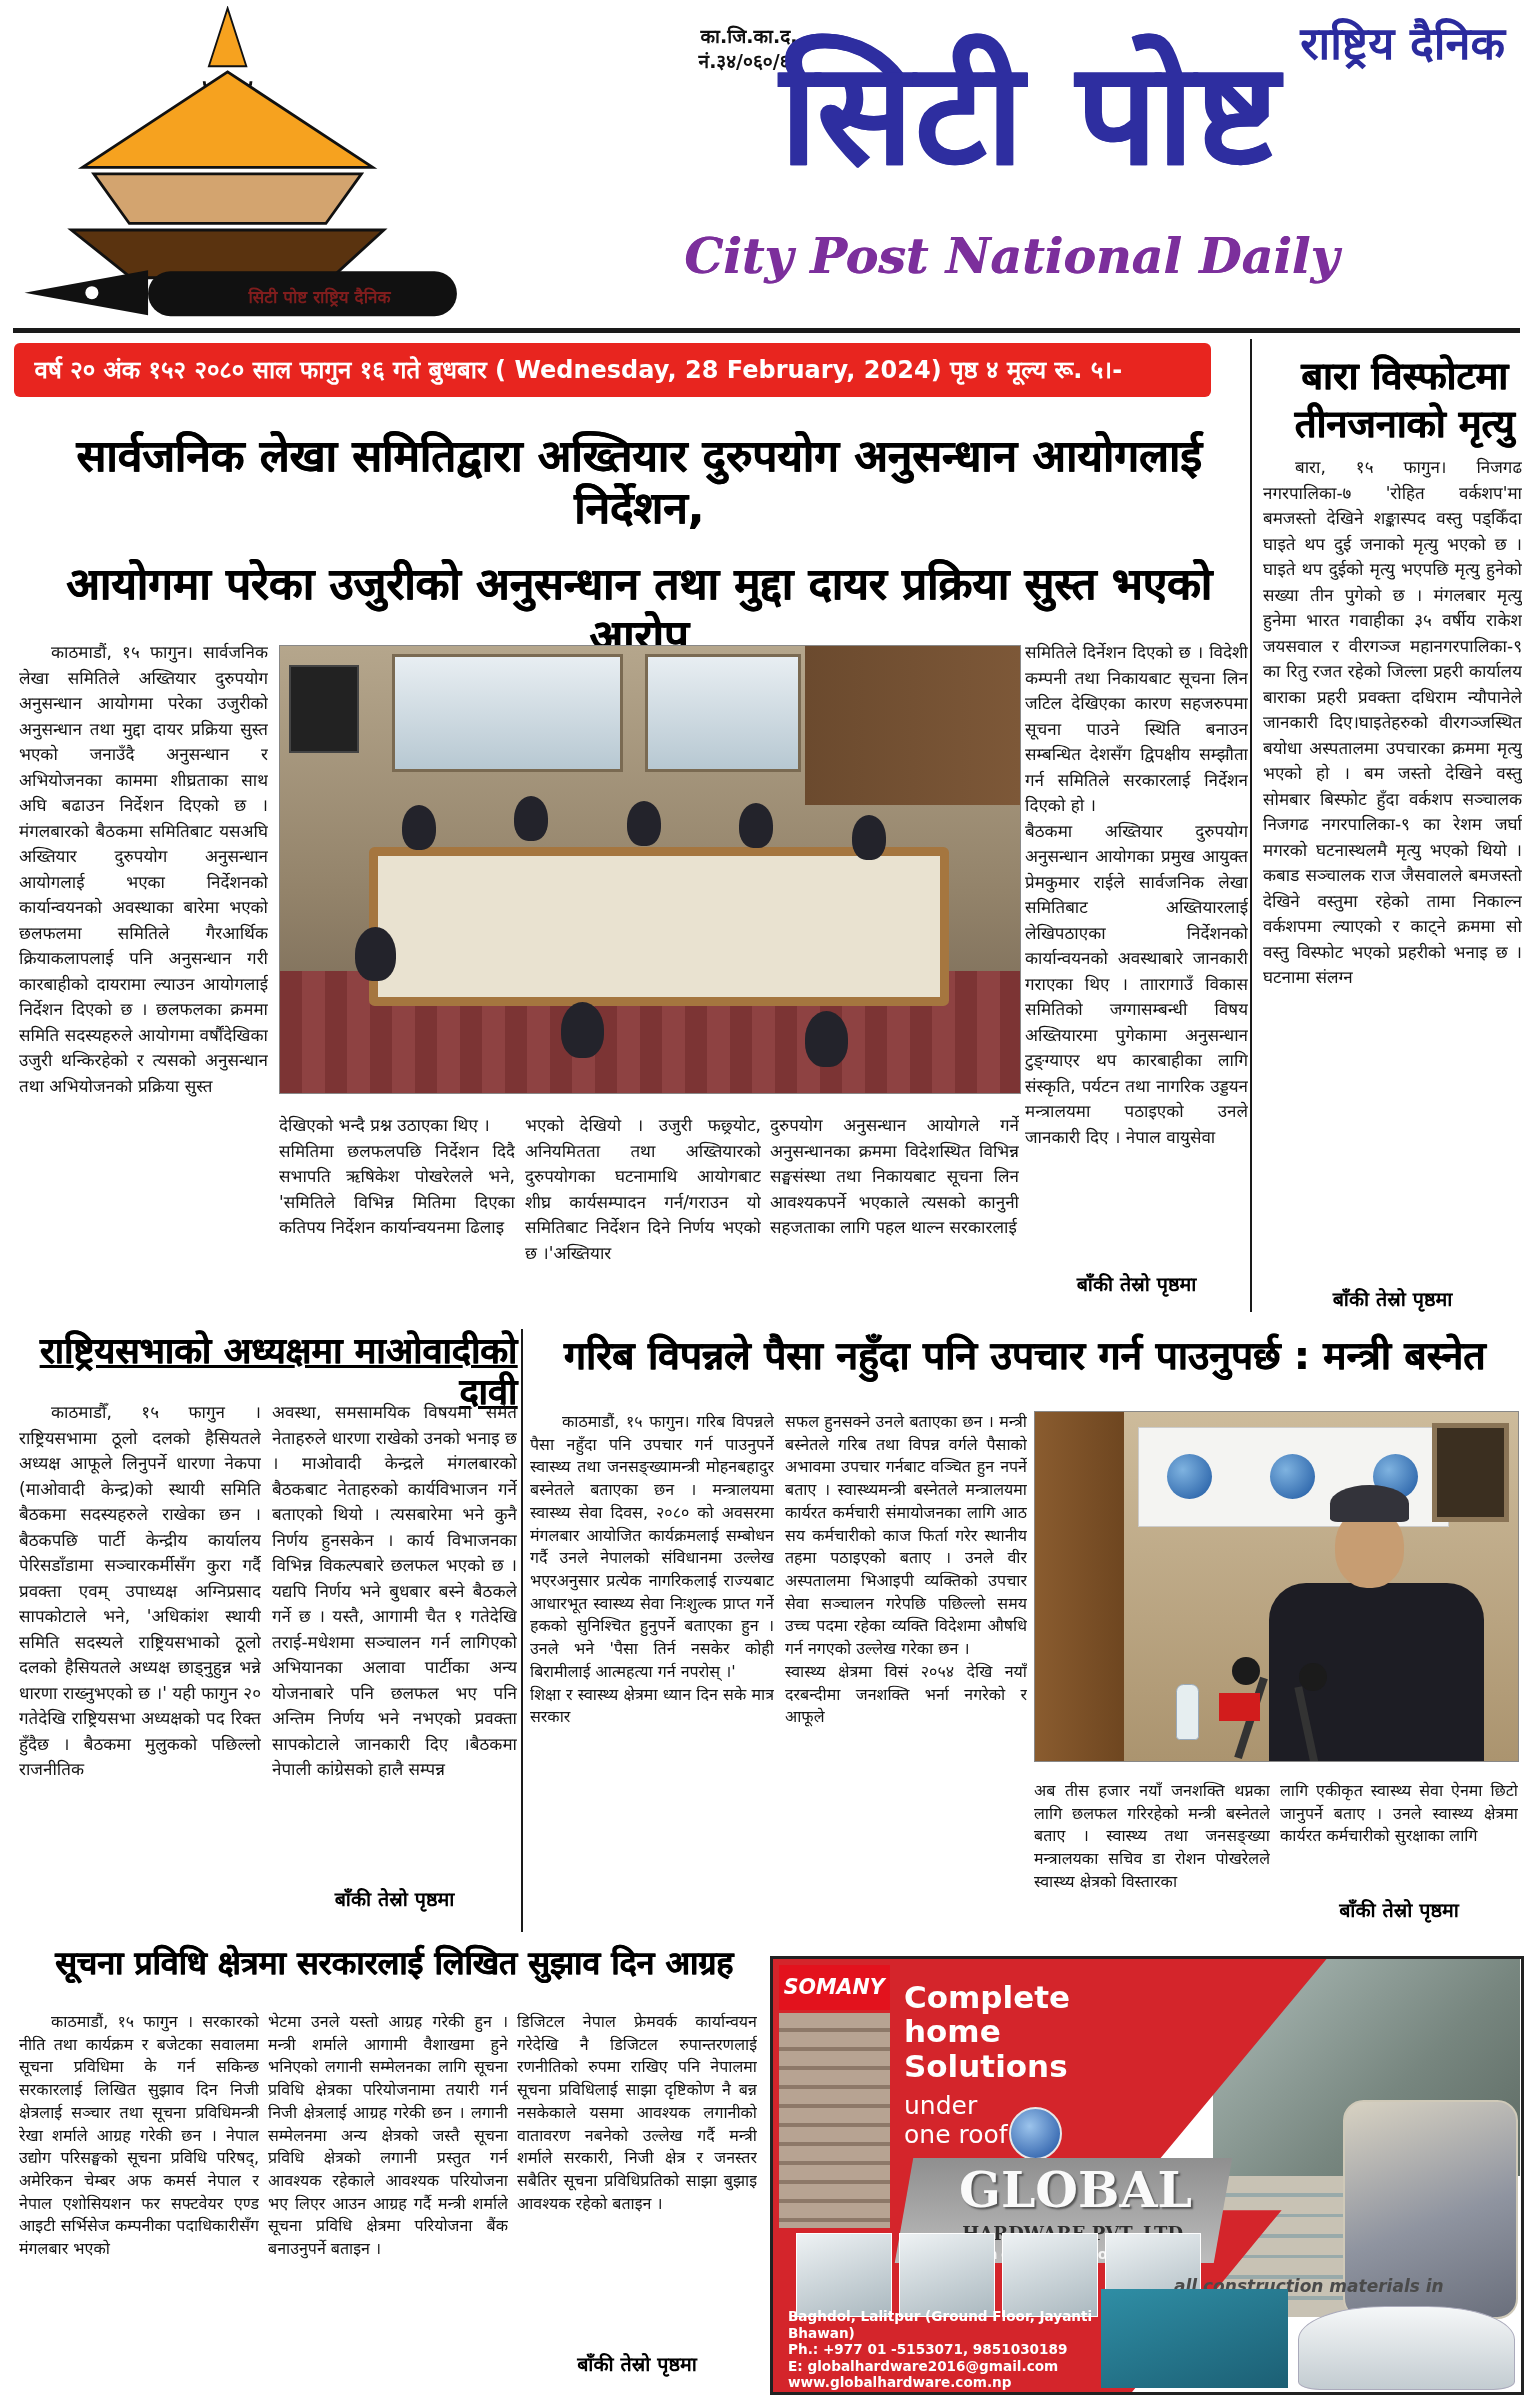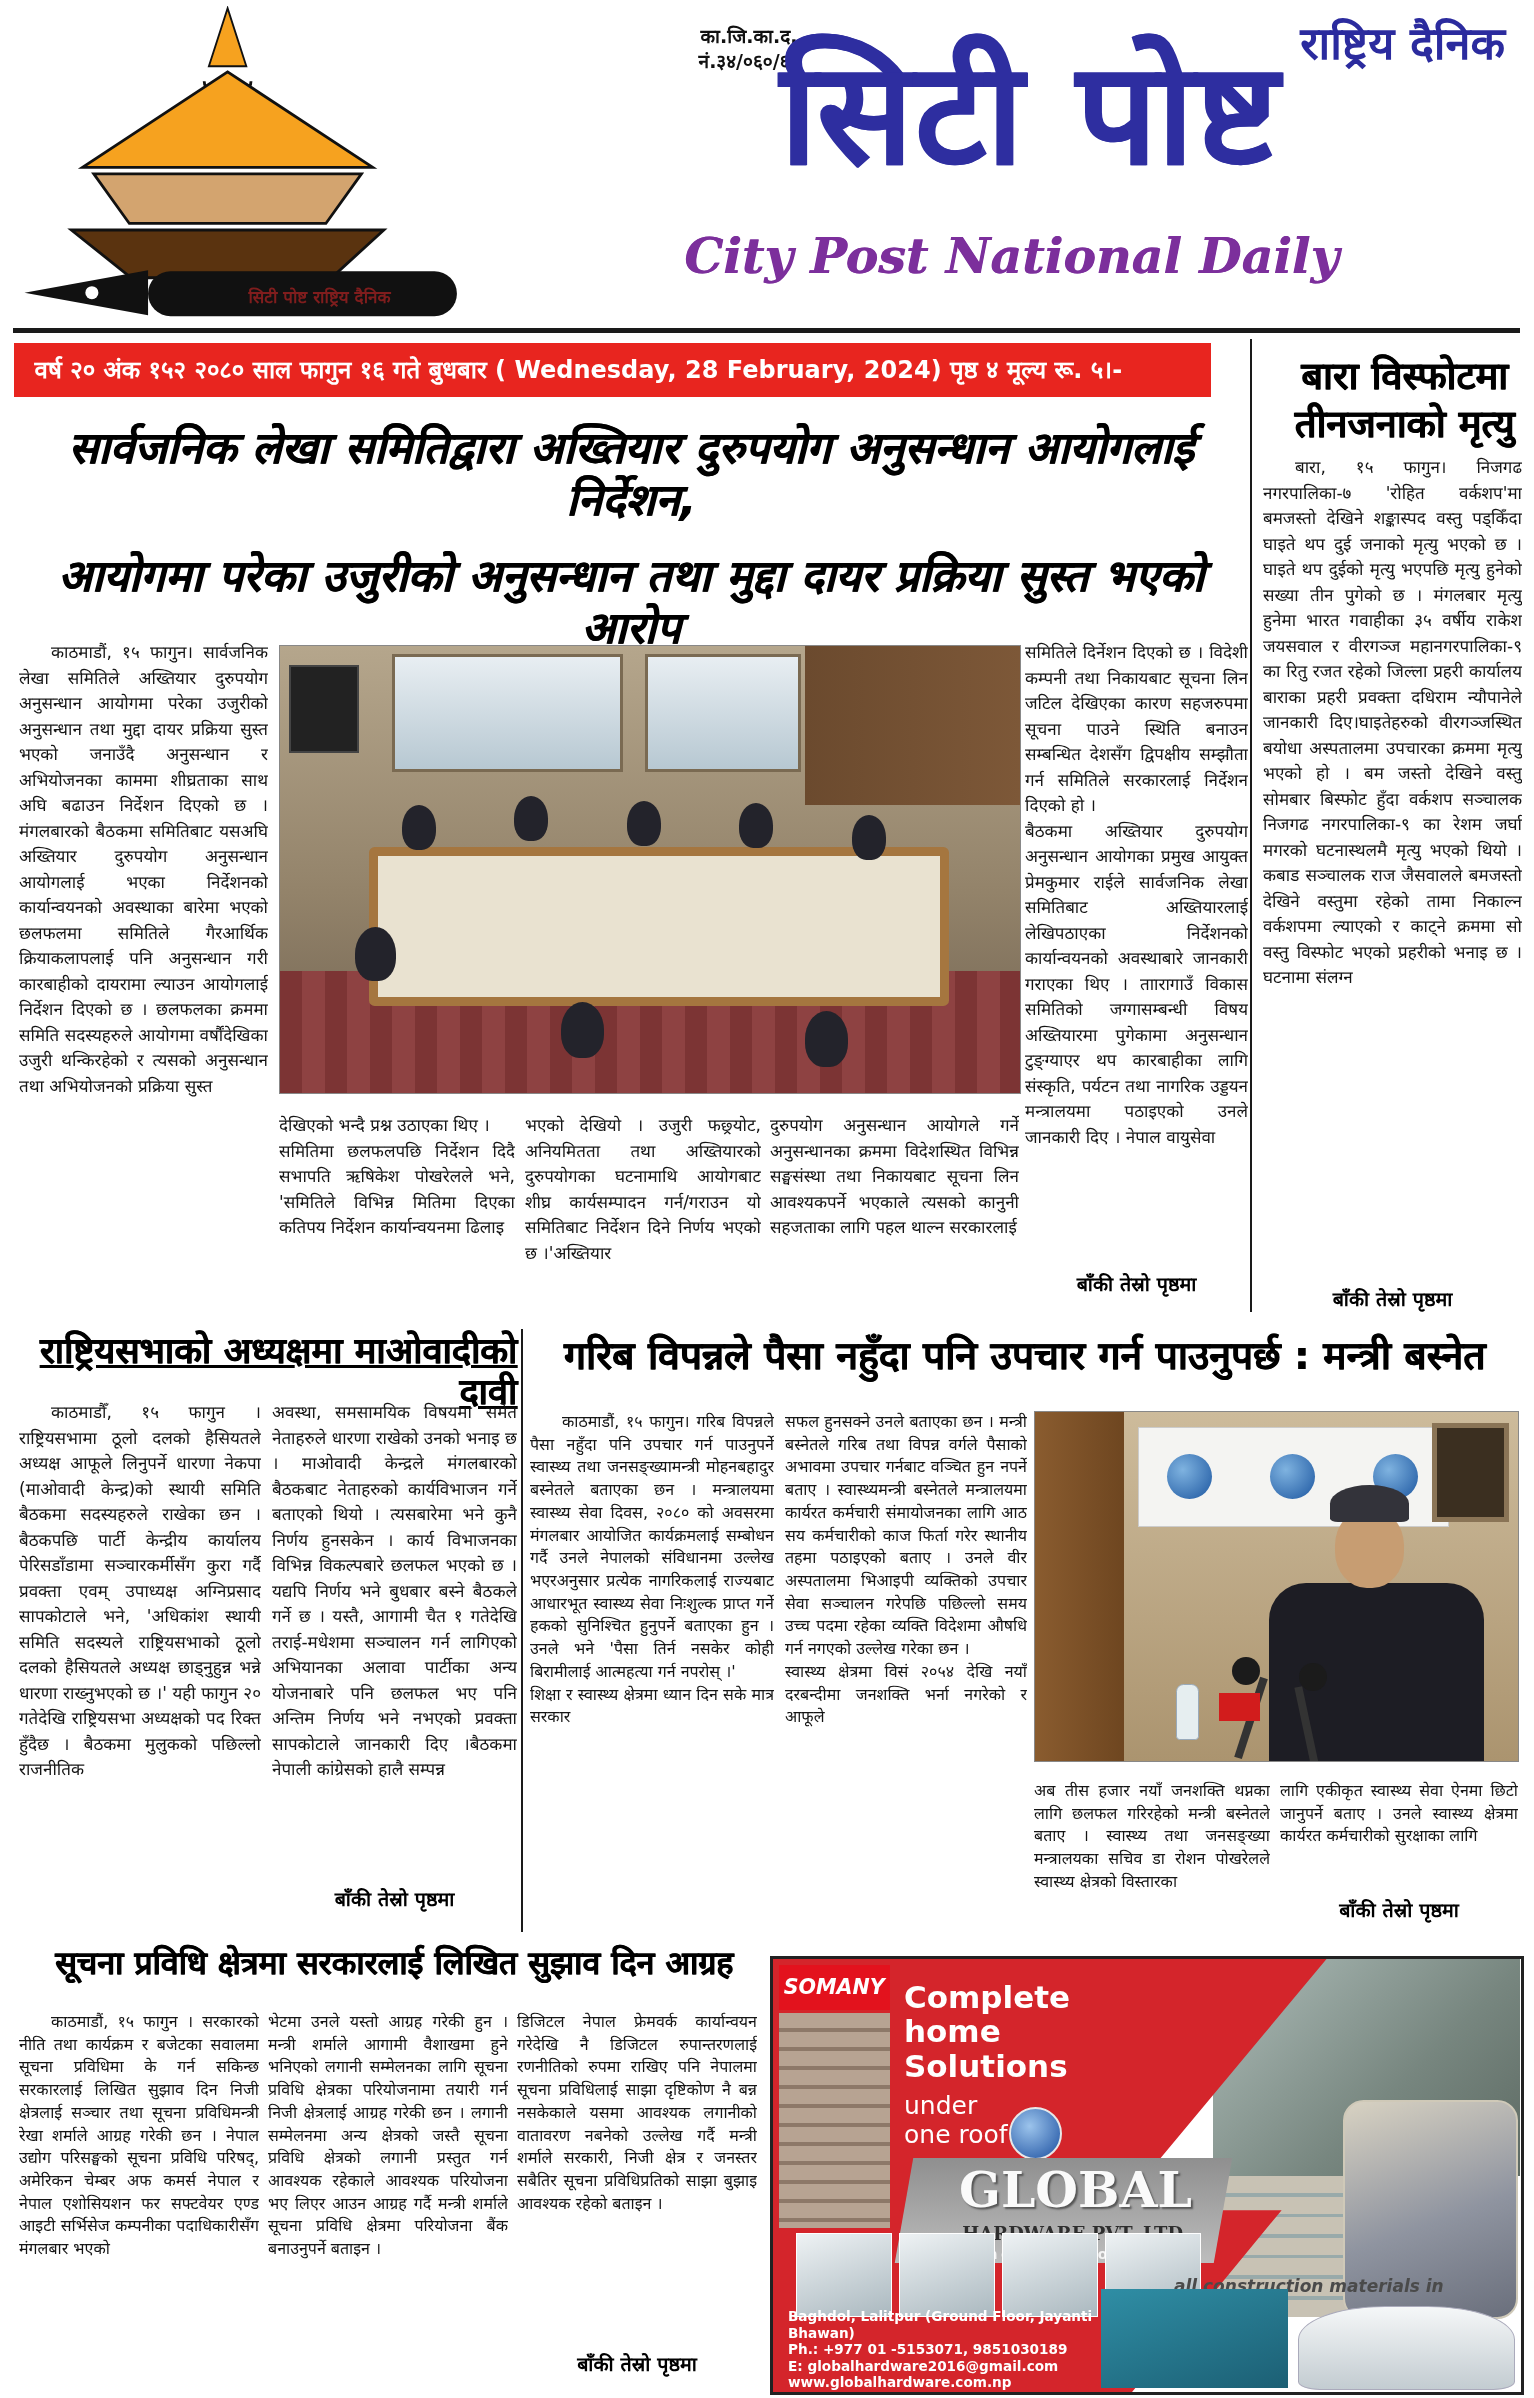--- a/index.html
+++ b/index.html
@@ -14,21 +14,21 @@
         font-size:19px;font-weight:700;color:#111;line-height:1.3;}
   .m-tagline{position:absolute;right:30px;top:11.2px;font-size:45px;font-weight:900;color:#2b2b9e;}
   .m-title{position:absolute;left:538px;top:36px;width:984px;text-align:center;
         font-size:142px;font-weight:900;color:#2e2ea0;letter-spacing:1.9px;line-height:1.1;
         text-shadow:0.9px 0 0 #2e2ea0;}
   .m-sub{position:absolute;left:515px;top:227px;width:993px;text-align:center;
         font-family:"DejaVu Serif",serif;font-style:italic;font-weight:700;
         font-size:49px;color:#7c2f9c;text-shadow:0.6px 0 0 #7c2f9c;}
   .m-rule{position:absolute;left:13px;top:328px;width:1507px;height:4.7px;background:#1a1a1a;}
   
-  .datebar{position:absolute;left:14px;top:343px;width:1197px;height:54px;background:#e8251f;}
+  .datebar{position:absolute;left:14px;top:343px;width:1197px;height:54px;background:#e8251f;border-radius:6px;}
   .datebar span{display:block;padding:0 20.6px;line-height:54px;color:#fff;
         font-size:24px;font-weight:800;white-space:nowrap;}
   
   .hl-main{position:absolute;left:19px;top:422px;width:1224px;text-align:center;
         font-size:44px;font-weight:900;color:#000;line-height:1.18;text-shadow:0.7px 0 0 #000;}
   .hl-main .l2{margin-top:24px;}
   .hl-sec{font-size:38px;font-weight:900;color:#000;text-shadow:0.7px 0 0 #000;line-height:1.15;}
   
   .col{position:absolute;text-align:justify;font-size:17px;line-height:1.5;color:#141414;
        overflow:hidden;white-space:pre-line;}
@@ -134,21 +134,21 @@
   </div>
 
   <div class="vrule" style="left:1250px;top:339px;height:973px;"></div>
   <section>
     <h2 class="hl-sec" style="position:absolute;left:1263px;top:341px;width:259px;margin:12px;text-align:center;line-height:1.25;">बारा विस्फोटमा तीनजनाको मृत्यु</h2>
     <div class="col indent" style="left:1263px;top:455px;width:259px;height:824px;">बारा, १५ फागुन। निजगढ नगरपालिका-७ 'रोहित वर्कशप'मा बमजस्तो देखिने शङ्कास्पद वस्तु पड्किँदा घाइते थप दुई जनाको मृत्यु भएको छ । घाइते थप दुईको मृत्यु भएपछि मृत्यु हुनेको सख्या तीन पुगेको छ । मंगलबार मृत्यु हुनेमा भारत गवाहीका ३५ वर्षीय राकेश जयसवाल र वीरगञ्ज महानगरपालिका-९ का रितु रजत रहेको जिल्ला प्रहरी कार्यालय बाराका प्रहरी प्रवक्ता दधिराम न्यौपानेले जानकारी दिए।घाइतेहरुको वीरगञ्जस्थित बयोधा अस्पतालमा उपचारका क्रममा मृत्यु भएको हो । बम जस्तो देखिने वस्तु सोमबार बिस्फोट हुँदा वर्कशप सञ्चालक निजगढ नगरपालिका-९ का रेशम जर्घा मगरको घटनास्थलमै मृत्यु भएको थियो । कबाड सञ्चालक राज जैसवालले बमजस्तो देखिने वस्तुमा रहेको तामा निकाल्न वर्कशपमा ल्याएको र काट्ने क्रममा सो वस्तु विस्फोट भएको प्रहरीको भनाइ छ । घटनामा संलग्न</div>
     <div class="cont-abs" style="left:1263px;top:1285px;width:259px;">बाँकी तेस्रो पृष्ठमा</div>
   </section>
 
   <section>
-    <h1 class="hl-main" style="margin:0;font-style:italic;">
+    <h1 class="hl-main" style="margin:8px;">
       <div class="l1">सार्वजनिक लेखा समितिद्वारा अख्तियार दुरुपयोग अनुसन्धान आयोगलाई निर्देशन,</div>
       <div class="l2">आयोगमा परेका उजुरीको अनुसन्धान तथा मुद्दा दायर प्रक्रिया सुस्त भएको आरोप</div>
     </h1>
 
     <div class="col indent" style="left:19px;top:640px;width:249px;height:691px;">काठमाडौं, १५ फागुन। सार्वजनिक लेखा समितिले अख्तियार दुरुपयोग अनुसन्धान आयोगमा परेका उजुरीको अनुसन्धान तथा मुद्दा दायर प्रक्रिया सुस्त भएको जनाउँदै अनुसन्धान र अभियोजनका काममा शीघ्रताका साथ अघि बढाउन निर्देशन दिएको छ । मंगलबारको बैठकमा समितिबाट यसअघि अख्तियार दुरुपयोग अनुसन्धान आयोगलाई भएका निर्देशनको कार्यान्वयनको अवस्थाका बारेमा भएको छलफलमा समितिले गैरआर्थिक क्रियाकलापलाई पनि अनुसन्धान गरी कारबाहीको दायरामा ल्याउन आयोगलाई निर्देशन दिएको छ । छलफलका क्रममा समिति सदस्यहरुले आयोगमा वर्षौंदेखिका उजुरी थन्किरहेको र त्यसको अनुसन्धान तथा अभियोजनको प्रक्रिया सुस्त</div>
 
     <div class="photo" style="left:279px;top:645px;width:740px;height:447px;">
       <div class="mp-wall"></div>
       <div class="mp-window" style="left:112px;width:225px;"></div>
       <div class="mp-window" style="left:365px;width:150px;"></div>

